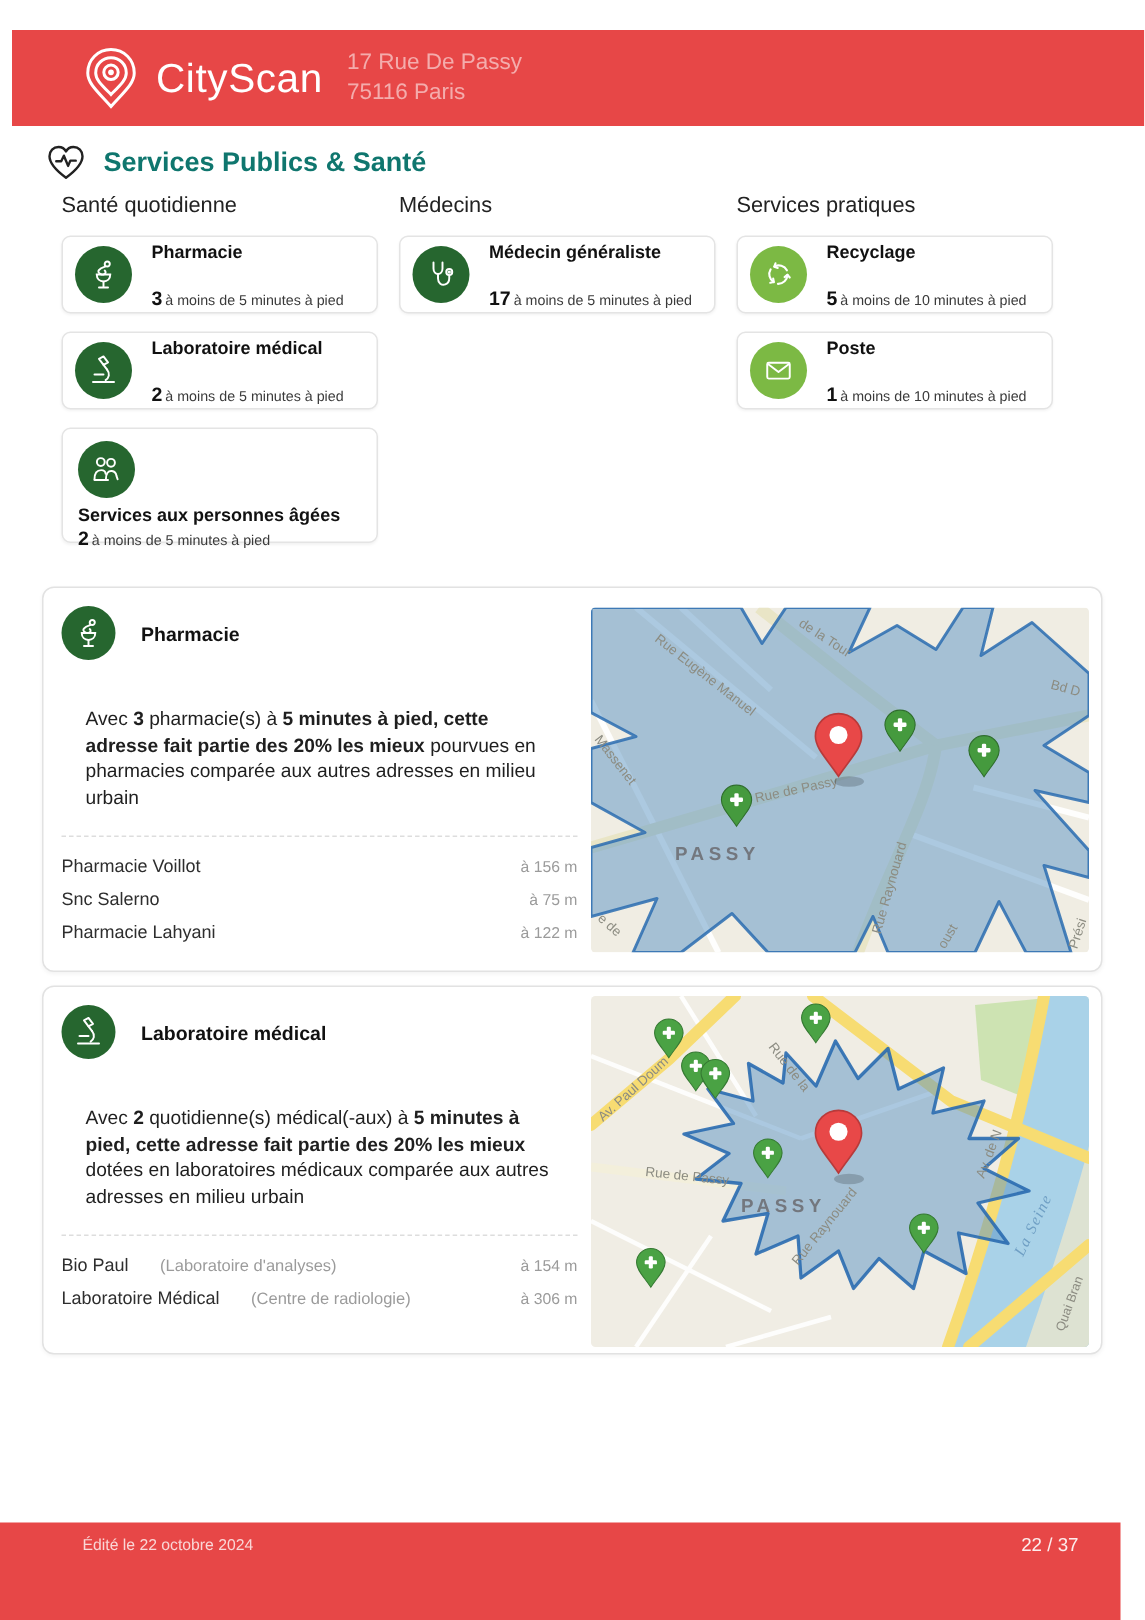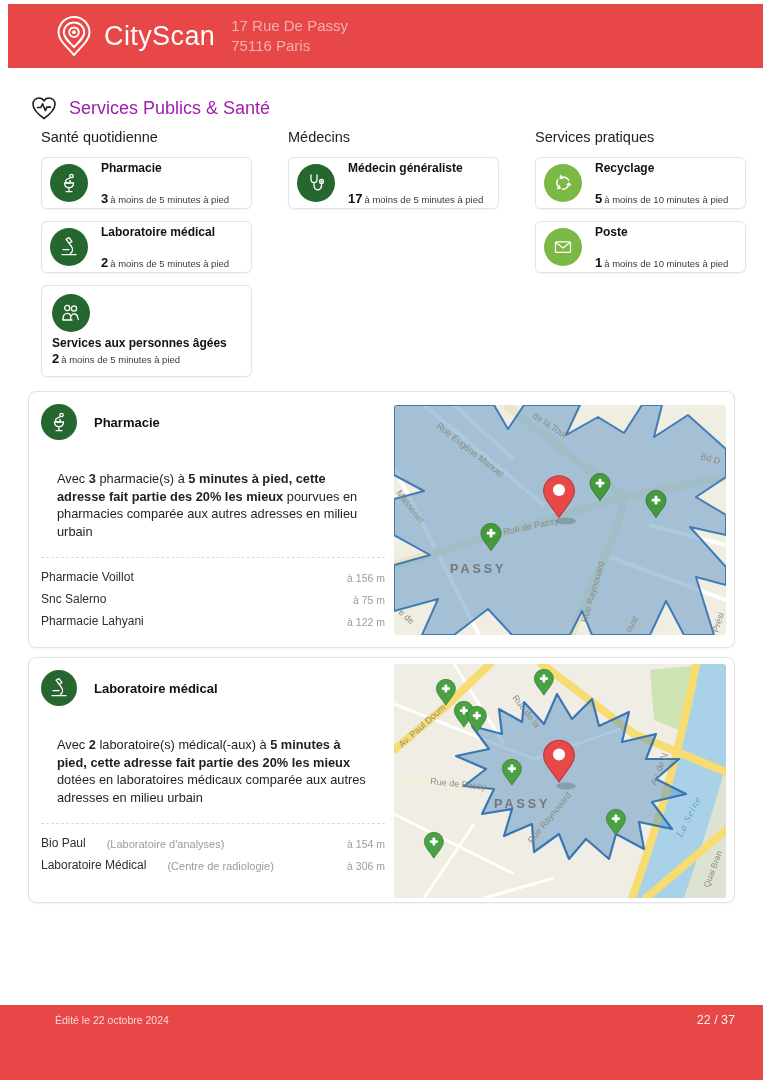--- a/index.html
+++ b/index.html
@@ -8,43 +8,43 @@
     --green-light:#7cb944;
     --ink:#1c1c1c;
     --gray:#9b9b9b;
   }
   *{box-sizing:border-box}
   html,body{margin:0;padding:0;background:#fff}
   body{font-family:"Liberation Sans",sans-serif;color:var(--ink)}
   .page{position:relative;width:763px;height:1080px;background:#fff;overflow:hidden}
 
   
-  .topbar{position:absolute;left:8px;top:4px;right:0;height:64px;background:var(--red);display:flex;align-items:center}
+  .topbar{position:absolute;left:8px;top:20px;right:0;height:64px;background:var(--red);display:flex;align-items:center}
   .logo-wrap{display:flex;align-items:center;margin-left:46px}
   .logo-svg{width:41px;height:44px;display:block}
   .brand-name{color:#fff;font-size:27px;font-weight:400;letter-spacing:.4px;margin-left:9px}
   .address{margin-left:16px;color:rgba(255,255,255,.55);font-size:15px;line-height:1.35}
 
   
   .section-head{position:absolute;top:95px;left:30px;display:flex;align-items:center;gap:11px}
-  .section-title{font-size:18px;font-weight:400;color:#a21caf}
-
-  
-  .columns{position:absolute;top:129px;left:41px;display:flex;gap:36px}
+  .section-title{font-size:18px;font-weight:700;color:#0f766e}
+
+  
+  .columns{position:absolute;top:129px;left:41px;display:flex;gap:14px}
   .col{width:211px}
   .col-title{font-size:14.5px;color:#222;font-weight:400;margin:0 0 12px -11px;padding-left:11px}
   .mini-card{background:#fff;border:1px solid #e4e4e4;border-radius:6px;box-shadow:0 1px 2px rgba(0,0,0,.05);
     display:flex;align-items:center;padding:6px 8px;height:52px;margin-bottom:12px}
   .circle{width:38px;height:38px;border-radius:50%;flex:none;display:flex;align-items:center;justify-content:center}
   .c-dark{background:var(--green-dark)} .c-light{background:var(--green-light)}
   .mini-text{margin-left:13px;min-width:0}
   .mini-title{font-size:12px;font-weight:700;color:#111;white-space:nowrap}
   .mini-note{margin-top:16px;font-size:9.5px;color:#3a3a3a}
   .mini-note b{font-size:13px;font-weight:700;color:#111;margin-right:2px}
-  .mini-card.stacked{display:block;height:92px;padding:8px 10px}
+  .mini-card.stacked{display:block;height:77px;padding:8px 10px}
   .stacked .circle{margin-bottom:4px}
   .stacked .mini-note{margin-top:1px}
 
   
   .detail-card{position:absolute;left:28px;width:707px;background:#fff;border:1px solid #e2e2e2;border-radius:8px;
     box-shadow:0 1px 3px rgba(0,0,0,.05)}
   #detailA{top:391px;height:257px}
   #detailB{top:657px;height:246px}
   .d-head{display:flex;align-items:center;gap:17px;padding:12px 0 0 12px}
   .d-circle{width:36px;height:36px;border-radius:50%;background:var(--green-dark);flex:none;display:flex;align-items:center;justify-content:center}
@@ -61,21 +61,21 @@
   #mapA{top:13px;width:332px;height:230px}
   #mapB{top:6px;width:332px;height:234px}
 
   
   .mlabel{font-family:"Liberation Sans",sans-serif;font-size:9px;fill:#8c8c82}
   .mlabel-big{font-family:"Liberation Sans",sans-serif;font-size:12.5px;font-weight:bold;fill:#73777e;letter-spacing:3px}
   .seine{font-family:"Liberation Serif",serif;font-style:italic;font-size:10.5px;fill:#6f9fc4;letter-spacing:1px}
   .mlabel-sm{font-family:"Liberation Sans",sans-serif;font-size:8.5px;fill:#8c8c82}
 
   
-  .footer{position:absolute;left:0;right:0;bottom:0;height:75px;background:var(--red)}
+  .footer{position:absolute;left:0;right:16px;bottom:0;height:65px;background:var(--red)}
   .footer-edited{position:absolute;left:55px;top:9px;font-size:10.5px;color:rgba(255,255,255,.78)}
   .footer-page{position:absolute;right:28px;top:8px;font-size:12.5px;color:rgba(255,255,255,.9)}
 
   svg{display:block}
 </style>
 </head>
 <body>
 
 <div class="page">
 
@@ -306,21 +306,21 @@
           <path d="M8 3.2 L11 1.6 L14 5.6 L11 7.2 Z"></path>
           <path d="M11 7.2 L13.4 10.4"></path>
           <path d="M13.4 10.4 C15.6 13.2 14.6 16 12.4 17.4"></path>
           <path d="M5 13.6 H11"></path>
           <path d="M4 18.6 H18"></path>
         </svg>
       </div>
       <span class="d-title">Laboratoire médical</span>
     </div>
     <div class="d-body">
-      <p class="desc"><span>Avec </span><b>2</b><span> laboratoire(s) médical(-aux) à </span><b>5 minutes à pied, cette adresse fait partie des 20% les mieux</b><span> dotées en laboratoires médicaux comparée aux autres adresses en milieu urbain</span></p>
+      <p class="desc"><span>Avec </span><b>2</b><span> quotidienne(s) médical(-aux) à </span><b>5 minutes à pied, cette adresse fait partie des 20% les mieux</b><span> dotées en laboratoires médicaux comparée aux autres adresses en milieu urbain</span></p>
       <hr class="divider">
       <div class="place-row">
         <span class="place-name">Bio Paul</span>
         <span class="place-type">(Laboratoire d'analyses)</span>
         <span class="place-dist">à 154 m</span>
       </div>
       <div class="place-row">
         <span class="place-name">Laboratoire Médical</span>
         <span class="place-type">(Centre de radiologie)</span>
         <span class="place-dist">à 306 m</span>

